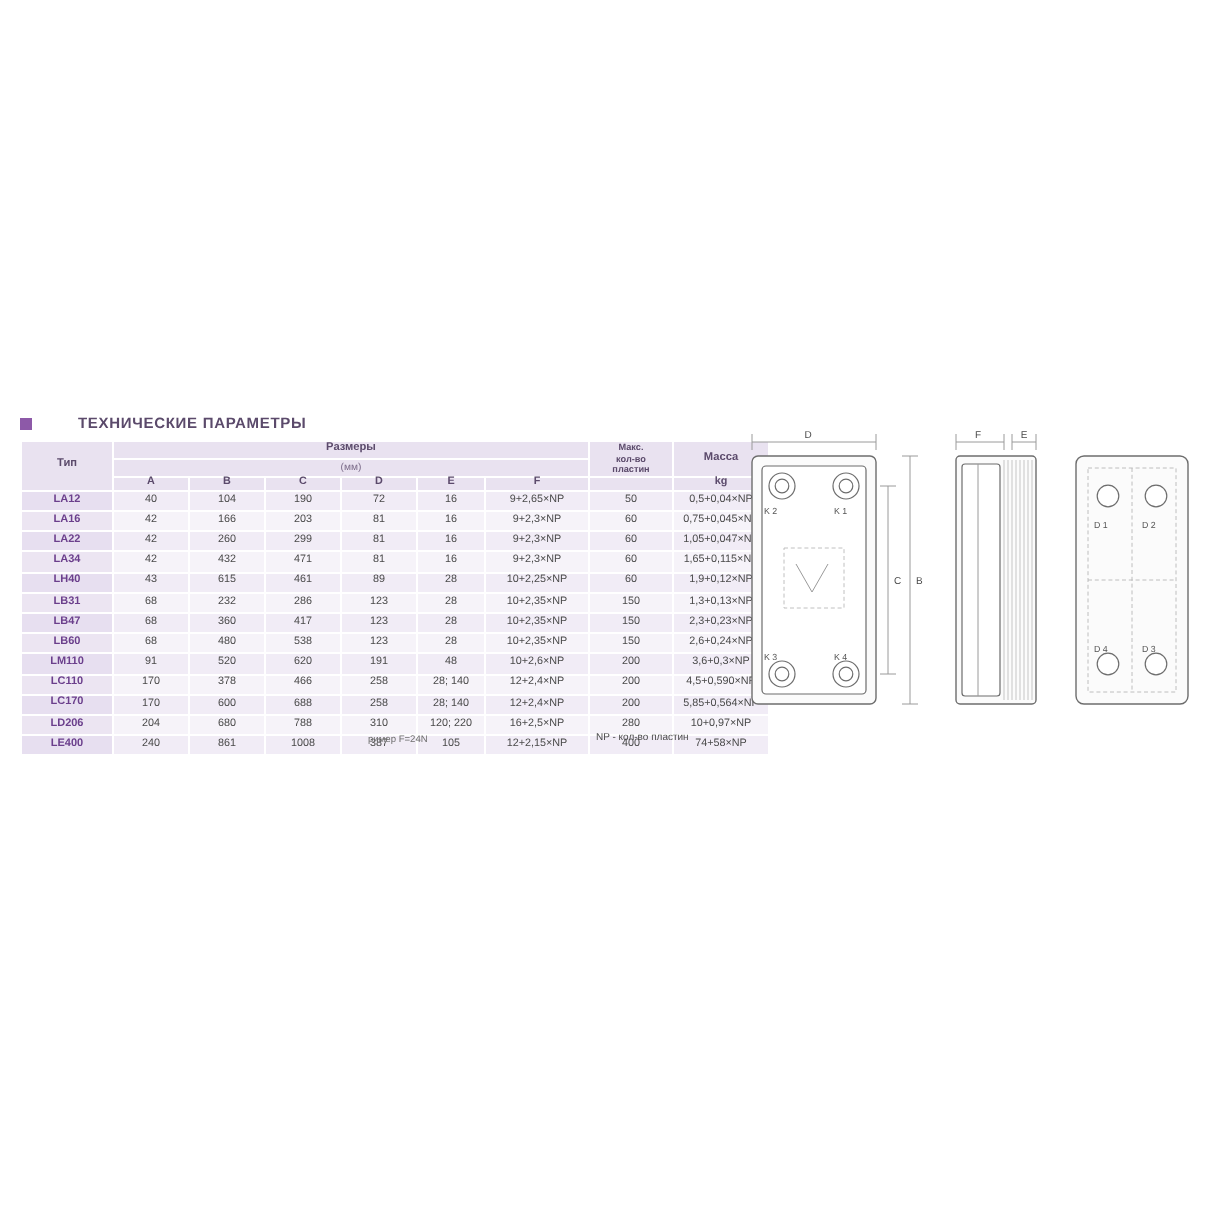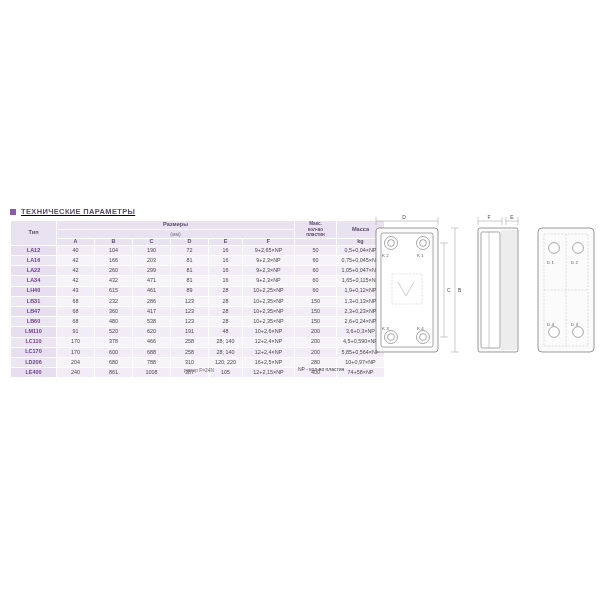--- a/index.html
+++ b/index.html
@@ -7,21 +7,21 @@
     width:603px;height:603px;background:#ffffff;
     font-family:"Liberation Sans", sans-serif;
     -webkit-font-smoothing:antialiased;
     overflow:hidden;
   }
   .page{position:relative;width:603px;height:603px;}
 
   
   .heading{
     position:absolute;left:10px;top:207px;
-    display:flex;align-items:center;gap:5px;text-decoration:underline;
+    display:flex;align-items:center;gap:23px;
   }
   .heading .sq{
     width:6px;height:6px;background:#8d59a8;display:inline-block;
   }
   .heading .txt{
     font-size:7.5px;letter-spacing:0.35px;color:#5b4a6b;font-weight:bold;
   }
 
   
   .tbl{

